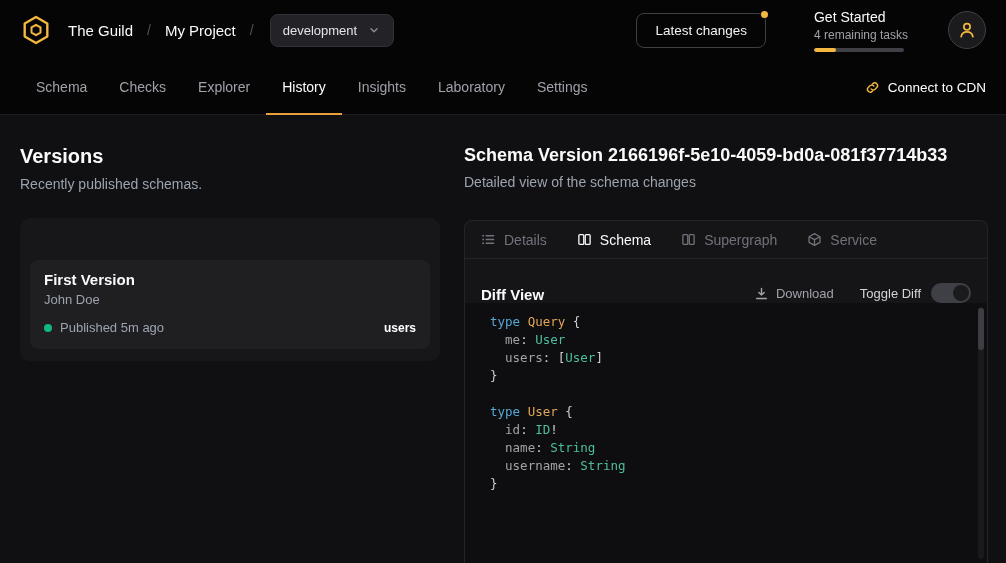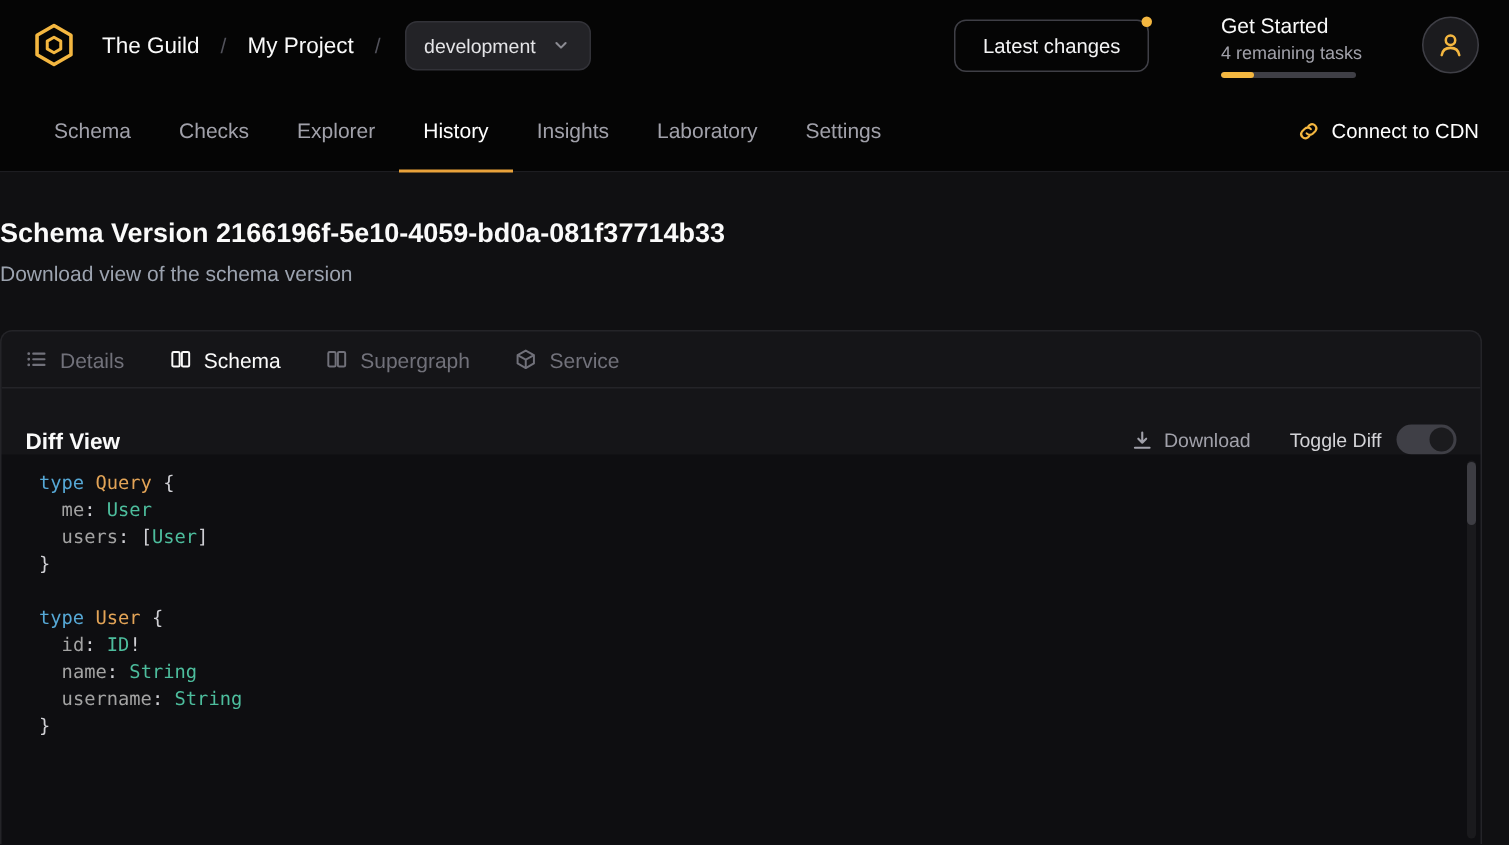--- a/index.html
+++ b/index.html
@@ -178,24 +178,39 @@
         <path d="M6.5 9.5a3 3 0 0 0 4.3.3l2-2a3 3 0 0 0-4.2-4.2l-1 1" stroke="#f4b740" stroke-width="1.5" stroke-linecap="round" stroke-linejoin="round"></path>
         <path d="M9.5 6.5a3 3 0 0 0-4.3-.3l-2 2a3 3 0 0 0 4.2 4.2l1-1" stroke="#f4b740" stroke-width="1.5" stroke-linecap="round" stroke-linejoin="round"></path>
       </svg>
     </span>
     <span>Connect to CDN</span>
   </div>
 </div>
 
 <div class="main">
 
+  <div class="left-col">
+    <div class="h-title">Versions</div>
+    <div class="h-sub">Recently published schemas.</div>
+    <div class="versions-card">
+      <div class="version-item">
+        <div class="version-name">First Version</div>
+        <div class="version-author">John Doe</div>
+        <div class="version-meta">
+          <span class="status-dot"></span>
+          <span>Published 5m ago</span>
+          <span class="version-badge">users</span>
+        </div>
+      </div>
+    </div>
+  </div>
 
   <div class="right-col">
     <div class="detail-title">Schema Version 2166196f-5e10-4059-bd0a-081f37714b33</div>
-    <div class="h-sub">Download view of the schema version</div>
+    <div class="h-sub">Detailed view of the schema changes</div>
 
     <div class="panel">
       <div class="panel-tabs">
         <div class="panel-tab">
           <span class="icon">
             <svg width="15" height="15" viewBox="0 0 16 16" fill="none" stroke="currentColor" stroke-width="1.5" stroke-linecap="round">
               <path d="M5.5 4h8M5.5 8h8M5.5 12h8"></path>
               <path d="M2.3 4h.01M2.3 8h.01M2.3 12h.01" stroke-width="2"></path>
             </svg>
           </span>

